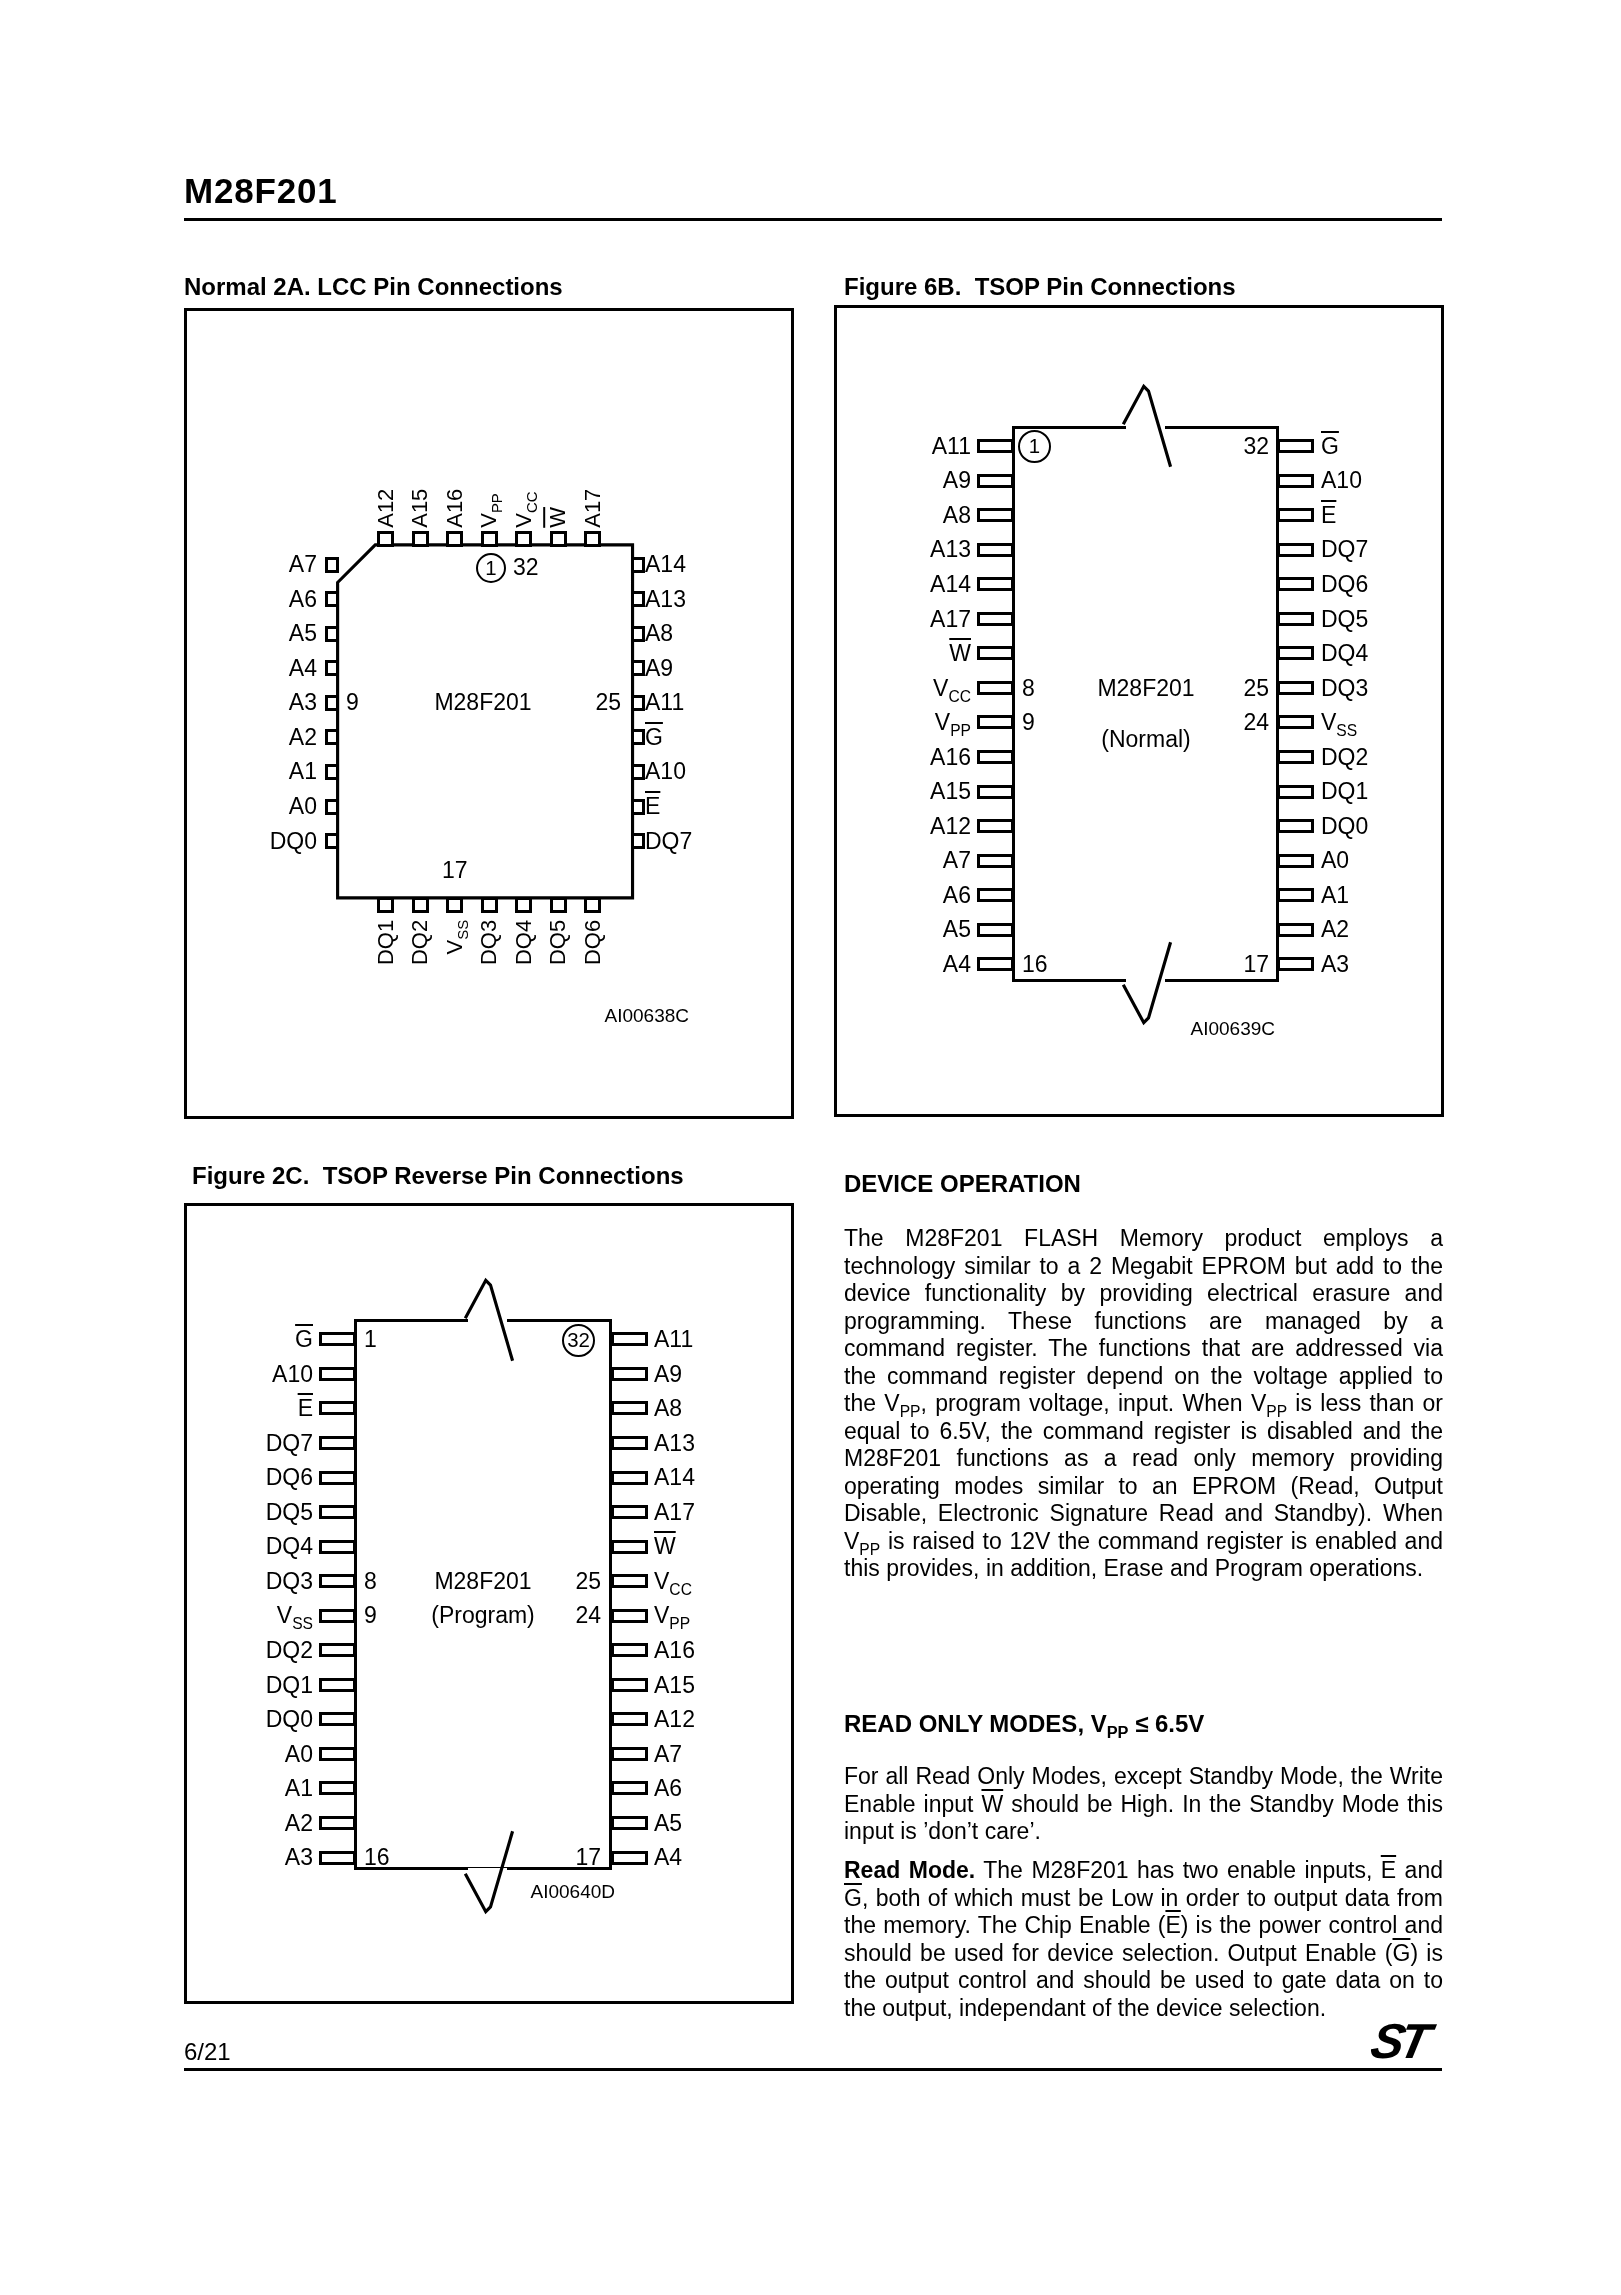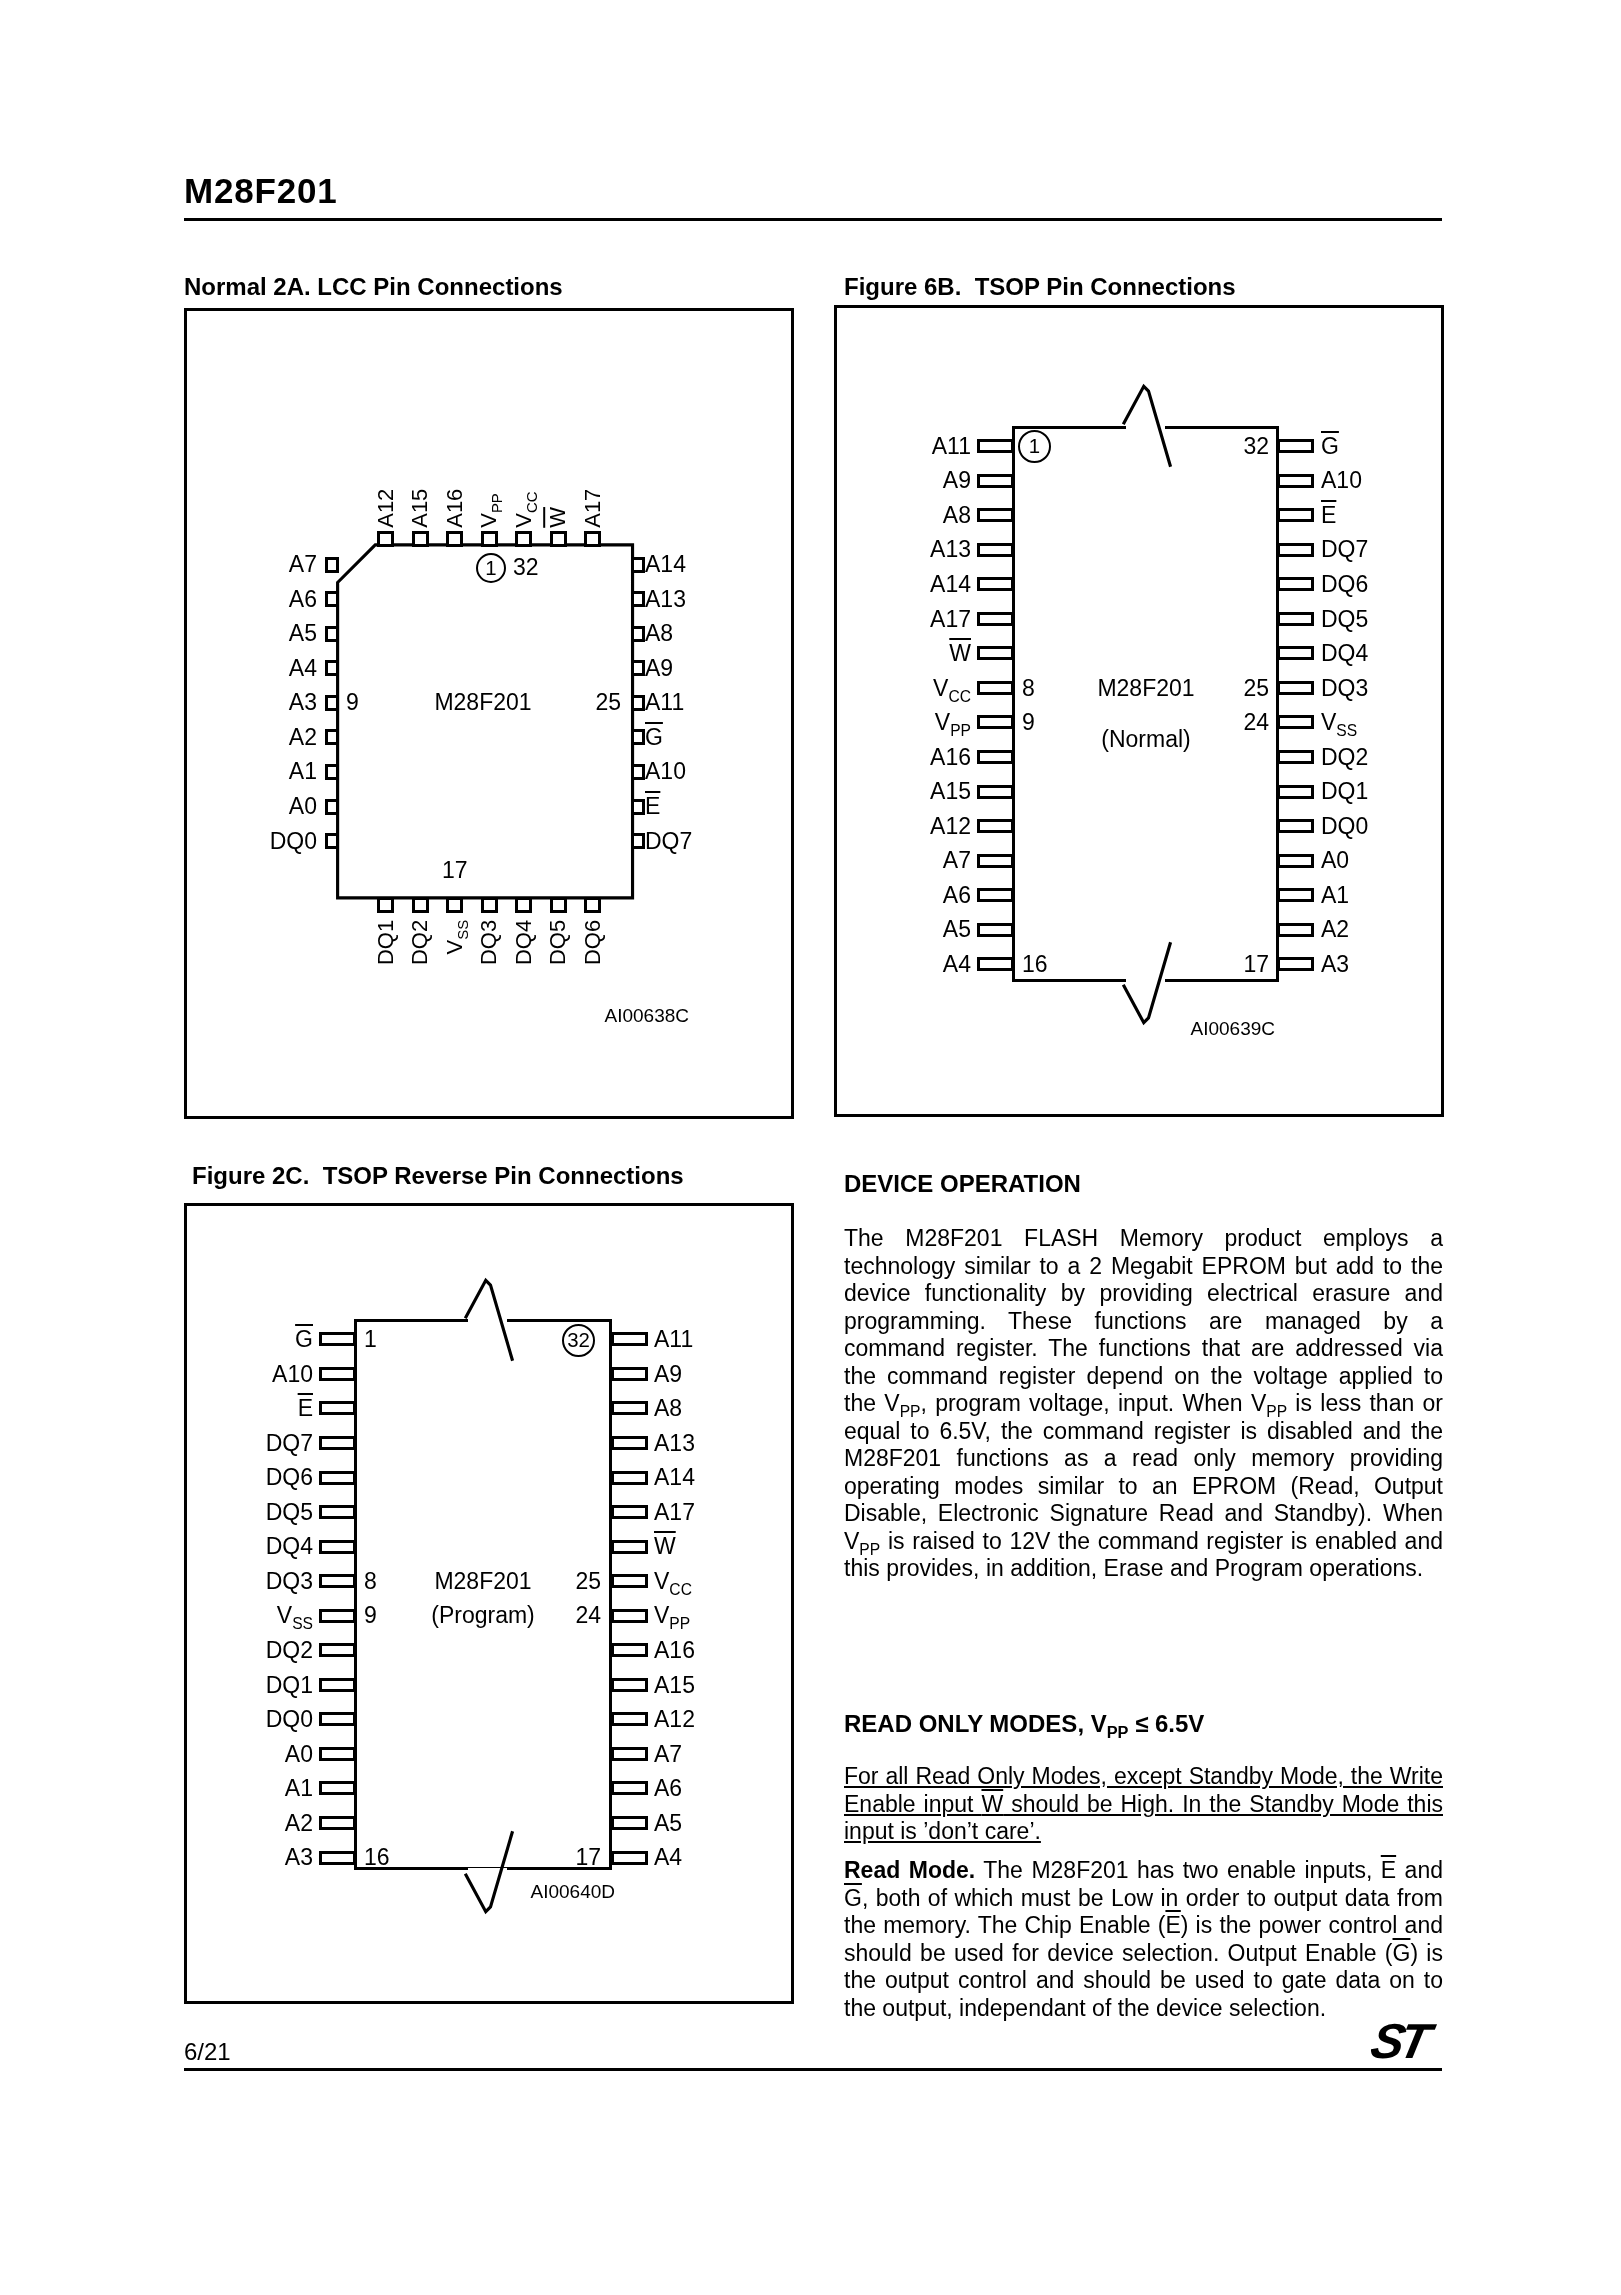--- a/index.html
+++ b/index.html
@@ -287,21 +287,21 @@
         </svg></div>
       <div class="chipname" style="left: 186px; top: 362px; width: 220px;">M28F201</div>
       <div class="chipname" style="left: 186px; top: 396px; width: 220px;">(Program)</div>
       <div class="figref" style="left: 255px; top: 675px; width: 173px; text-align: right;">AI00640D</div>
     </div>
 
   <div class="abs heading" style="left:844px;top:1170px;">DEVICE OPERATION</div>
   <div class="abs para" style="left:844px;top:1225px;width:599px;">The M28F201 FLASH Memory product employs a technology similar to a 2 Megabit EPROM but add to the device functionality by providing electrical erasure and programming. These functions are managed by a command register. The functions that are addressed via the command register depend on the voltage applied to the V<sub>PP</sub>, program voltage, input. When V<sub>PP</sub> is less than or equal to 6.5V, the command register is disabled and the M28F201 functions as a read only memory providing operating modes similar to an EPROM (Read, Output Disable, Electronic Signature Read and Standby). When V<sub>PP</sub> is raised to 12V the command register is enabled and this provides, in addition, Erase and Program operations.</div>
 
   <div class="abs heading" style="left:844px;top:1710px;">READ ONLY MODES, V<sub>PP</sub> ≤ 6.5V</div>
-  <div class="abs para" style="left:844px;top:1763px;width:599px;text-decoration:underline;">For all Read Only Modes, except Standby Mode, the Write Enable input <span class="ov">W</span> should be High. In the Standby Mode this input is ’don’t care’.</div>
+  <div class="abs para" style="left:844px;top:1763px;width:599px;">For all Read Only Modes, except Standby Mode, the Write Enable input <span class="ov">W</span> should be High. In the Standby Mode this input is ’don’t care’.</div>
   <div class="abs para" style="left:844px;top:1857px;width:599px;"><span class="lead">Read Mode.</span><span> The M28F201 has two enable inputs, <span class="ov">E</span> and <span class="ov">G</span>, both of which must be Low in order to output data from the memory. The Chip Enable (<span class="ov">E</span>) is the power control and should be used for device selection. Output Enable (<span class="ov">G</span>) is the output control and should be used to gate data on to the output, independant of the device selection.</span></div>
 
   <div class="abs stlogo" style="left:1372px;top:2018px;">ST</div>
   <div class="rule" style="left:184px;top:2068px;width:1258px;height:3.1px;"></div>
   <div class="abs" style="left:184px;top:2038px;font-size:24px;">6/21</div>
 
 </div>
 
 
 </body></html>

